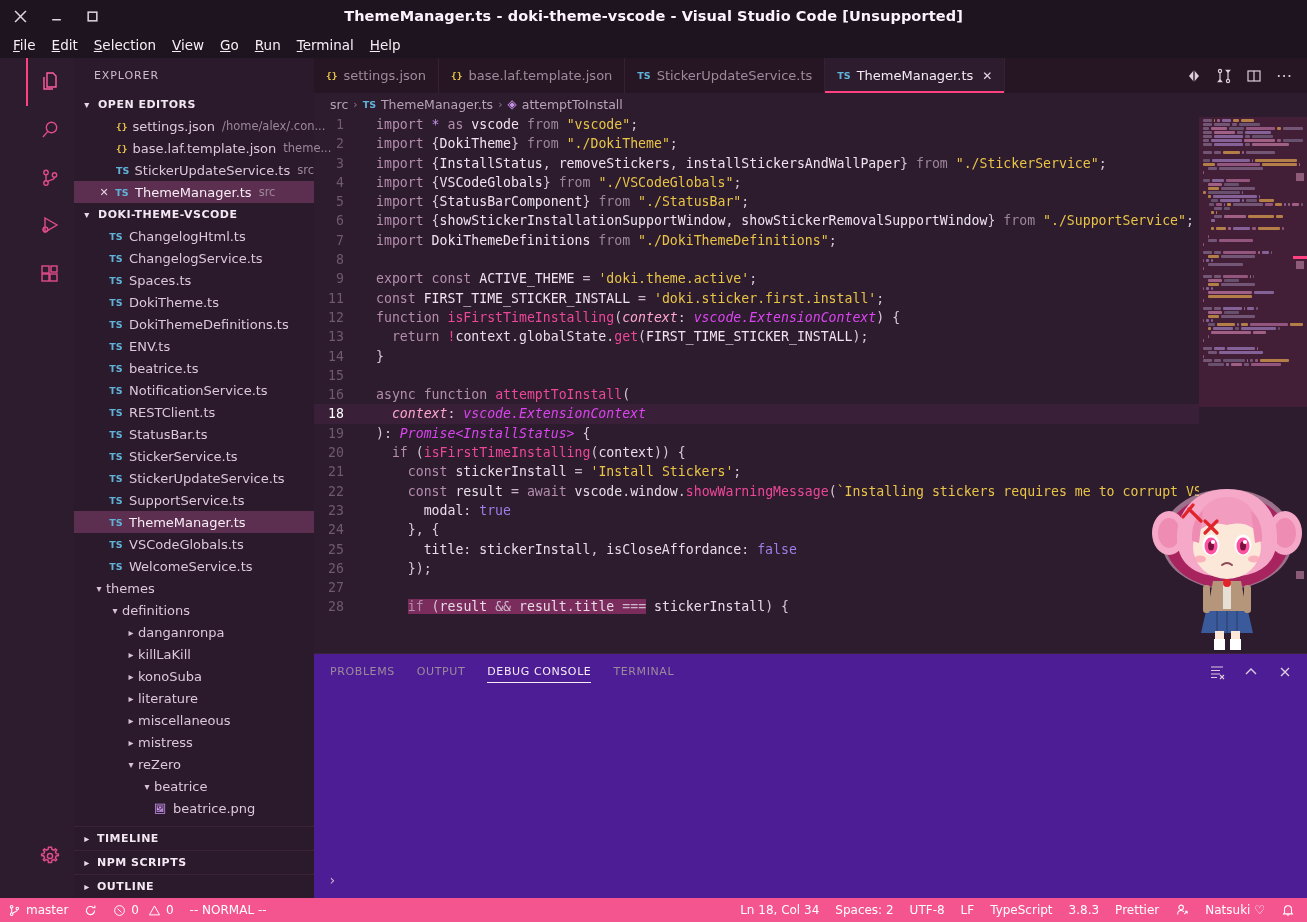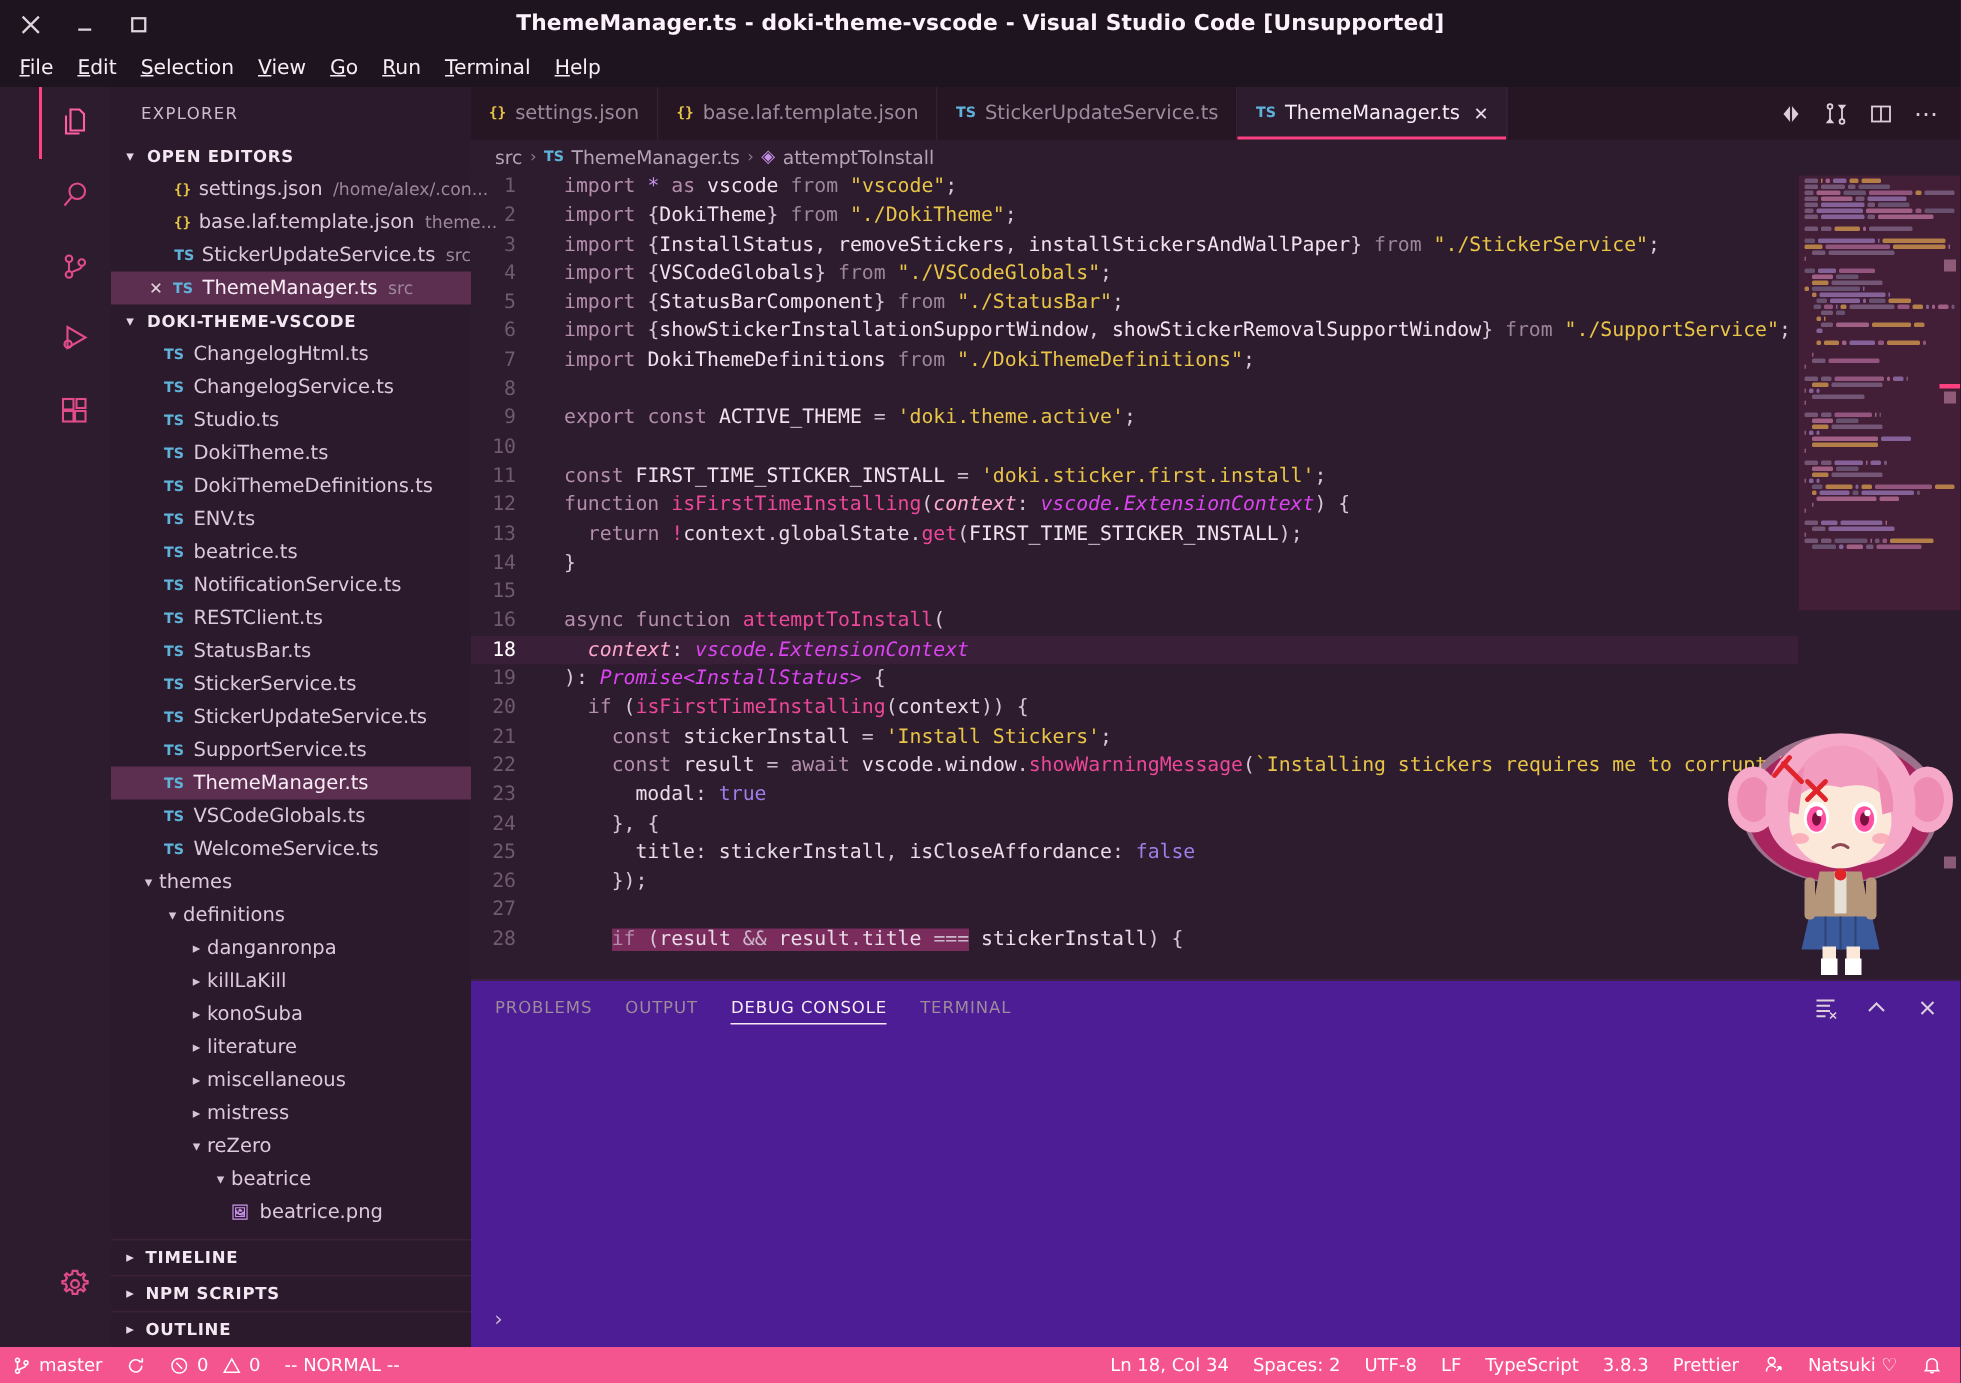--- a/index.html
+++ b/index.html
@@ -333,21 +333,21 @@
         <div class="row" style="padding-left:34px">
           <span class="ficon ts-ico">TS</span>
           <span>ChangelogHtml.ts</span>
           </div>
         <div class="row" style="padding-left:34px">
           <span class="ficon ts-ico">TS</span>
           <span>ChangelogService.ts</span>
           </div>
         <div class="row" style="padding-left:34px">
           <span class="ficon ts-ico">TS</span>
-          <span>Studio.ts</span>
+          <span>Spaces.ts</span>
           </div>
         <div class="row" style="padding-left:34px">
           <span class="ficon ts-ico">TS</span>
           <span>DokiTheme.ts</span>
           </div>
         <div class="row" style="padding-left:34px">
           <span class="ficon ts-ico">TS</span>
           <span>DokiThemeDefinitions.ts</span>
           </div>
         <div class="row" style="padding-left:34px">
@@ -529,21 +529,20 @@
           <div class="cline"><div class="lno">5</div><div class="ctext"><span class="t-kw">import</span> <span class="t-punc">{</span><span class="t-var">StatusBarComponent</span><span class="t-punc">}</span> <span class="t-from">from</span> <span class="t-str">"./StatusBar"</span><span class="t-punc">;</span></div></div>
 
           <div class="cline"><div class="lno">6</div><div class="ctext"><span class="t-kw">import</span> <span class="t-punc">{</span><span class="t-var">showStickerInstallationSupportWindow</span><span class="t-punc">,</span> <span class="t-var">showStickerRemovalSupportWindow</span><span class="t-punc">}</span> <span class="t-from">from</span> <span class="t-str">"./SupportService"</span><span class="t-punc">;</span></div></div>
 
           <div class="cline"><div class="lno">7</div><div class="ctext"><span class="t-kw">import</span> <span class="t-var">DokiThemeDefinitions</span> <span class="t-from">from</span> <span class="t-str">"./DokiThemeDefinitions"</span><span class="t-punc">;</span></div></div>
 
           <div class="cline"><div class="lno">8</div><div class="ctext"></div></div>
 
           <div class="cline"><div class="lno">9</div><div class="ctext"><span class="t-kw">export</span> <span class="t-kw">const</span> <span class="t-var">ACTIVE_THEME</span> <span class="t-op">=</span> <span class="t-str">'doki.theme.active'</span><span class="t-punc">;</span></div></div>
 
-          <div class="cline"><div class="lno">10</div><div class="ctext"></div></div>
 
           <div class="cline"><div class="lno">11</div><div class="ctext"><span class="t-kw">const</span> <span class="t-var">FIRST_TIME_STICKER_INSTALL</span> <span class="t-op">=</span> <span class="t-str">'doki.sticker.first.install'</span><span class="t-punc">;</span></div></div>
 
           <div class="cline"><div class="lno">12</div><div class="ctext"><span class="t-kw">function</span> <span class="t-fn">isFirstTimeInstalling</span><span class="t-punc">(</span><span class="t-param">context</span><span class="t-punc">: </span><span class="t-type">vscode.ExtensionContext</span><span class="t-punc">) {</span></div></div>
 
           <div class="cline"><div class="lno">13</div><div class="ctext">  <span class="t-kw">return</span> <span class="t-fn">!</span><span class="t-plain">context</span><span class="t-punc">.</span><span class="t-plain">globalState</span><span class="t-punc">.</span><span class="t-fn">get</span><span class="t-punc">(</span><span class="t-var">FIRST_TIME_STICKER_INSTALL</span><span class="t-punc">);</span></div></div>
 
           <div class="cline"><div class="lno">14</div><div class="ctext"><span class="t-punc">}</span></div></div>
 
           <div class="cline"><div class="lno">15</div><div class="ctext"></div></div>

